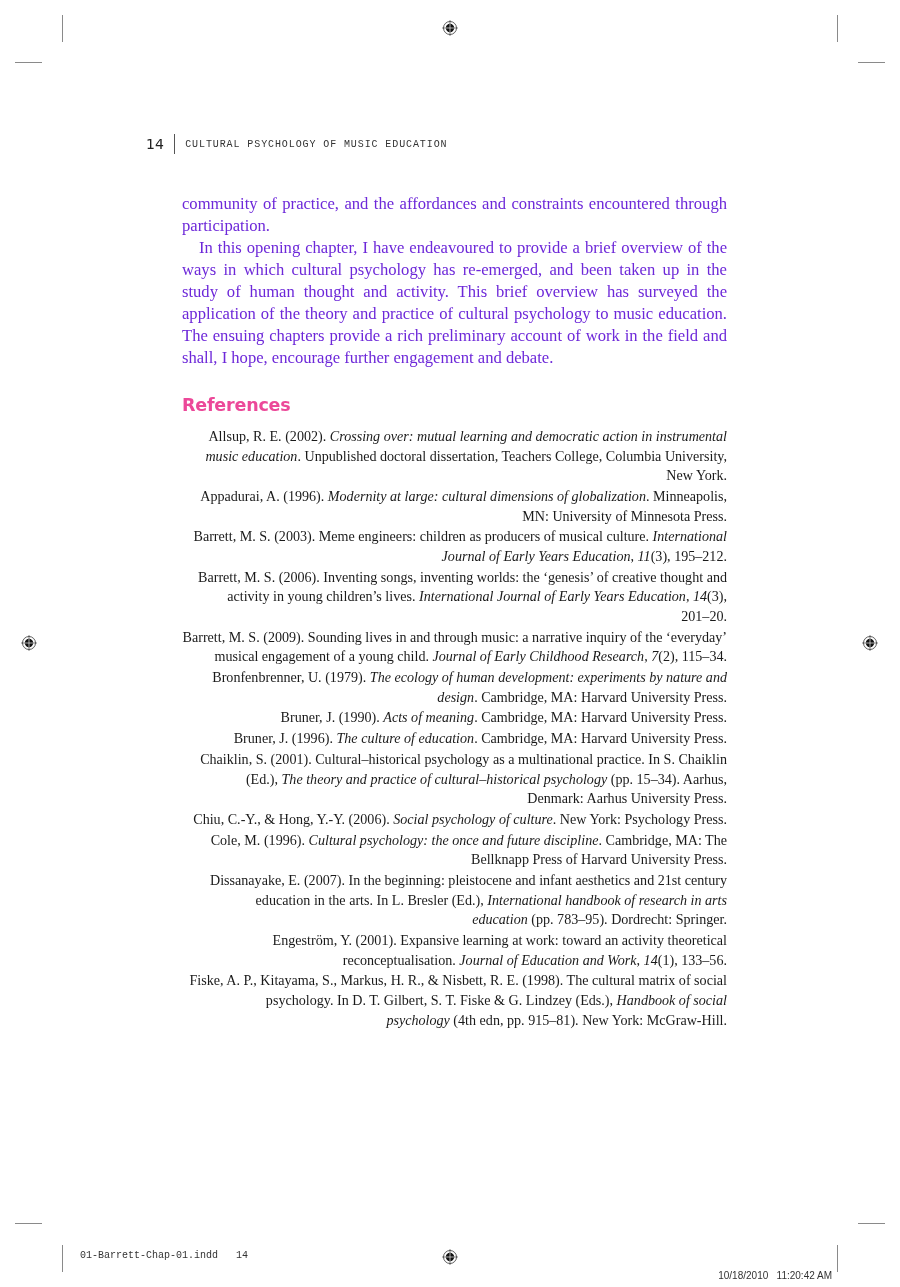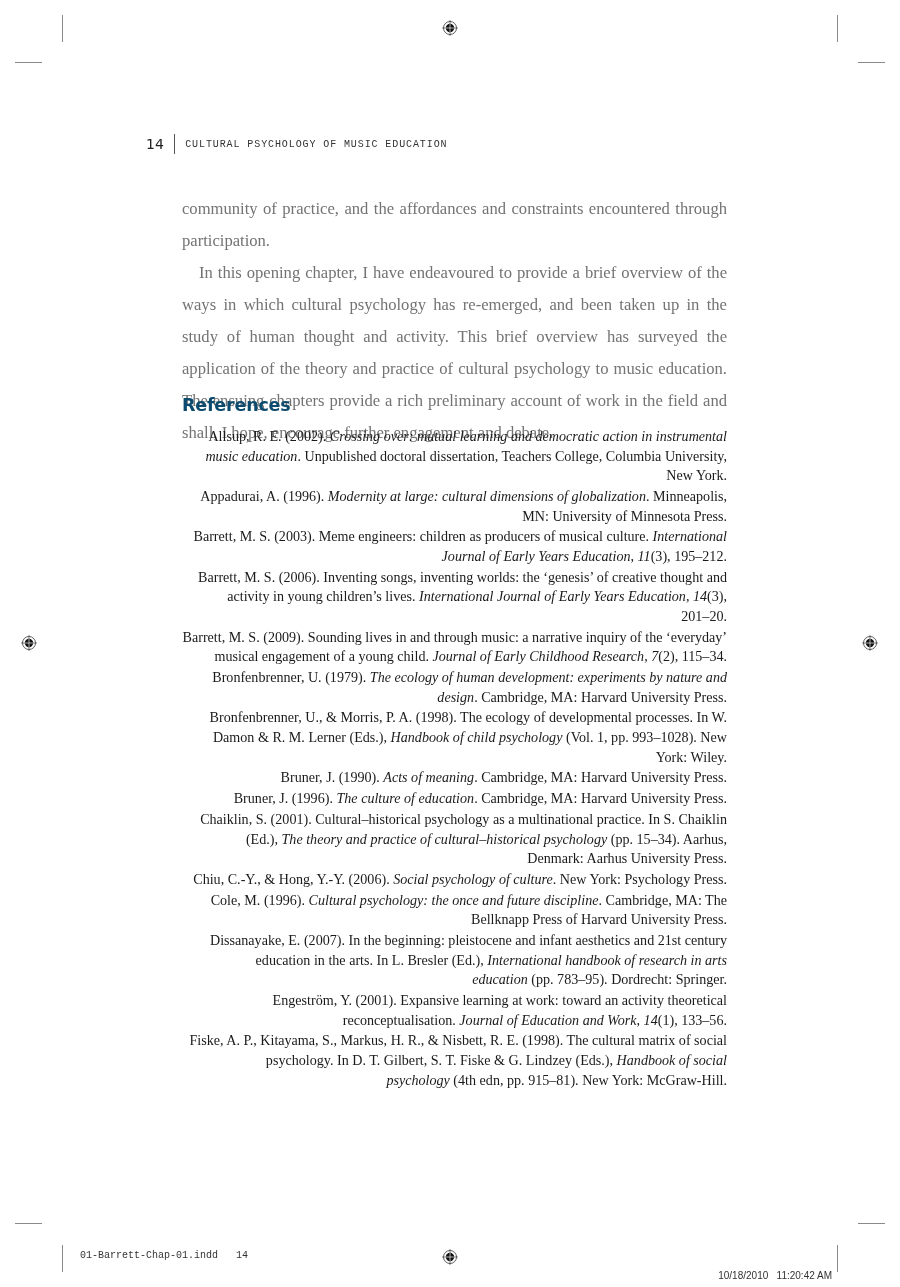--- a/index.html
+++ b/index.html
@@ -9,27 +9,27 @@
     .reg { position: absolute; width: 16px; height: 16px; }
     .reg svg { display: block; }
 
     .running-head { position: absolute; left: 146px; top: 134px; height: 20px; display: flex; align-items: center;
       font-family: "DejaVu Sans", sans-serif; }
     .folio { font-size: 14px; color: #222; letter-spacing: 0.2px; }
     .rh-sep { width: 1px; height: 20px; background: #555; margin: 0 10px 0 10px; }
     .rh-title { font-size: 10px; letter-spacing: 0.9px; color: #333; font-family: Liberation Mono, monospace; }
 
     .body-text { position: absolute; left: 182px; top: 193px; width: 545px;
-      font-family: "Liberation Serif", serif; font-size: 16.6px; line-height: 32px; color: #737373;
+      font-family: "Liberation Serif", serif; font-size: 16.6px; line-height: 22px; color: #6d28d9;
       text-align: justify; }
     .body-text p { margin: 0; }
     .body-text p.indent { text-indent: 17px; }
 
     .refs-heading { position: absolute; left: 182px; top: 395px;
-      font-family: "DejaVu Sans", sans-serif; font-weight: bold; font-size: 17.5px; color: #0c4a6e; letter-spacing: -0.2px; }
+      font-family: "DejaVu Sans", sans-serif; font-weight: bold; font-size: 17.5px; color: #ec4899; letter-spacing: -0.2px; }
 
     .refs { position: absolute; left: 182px; top: 427px; width: 545px; text-align: right; }
     .ref { font-family: "Liberation Serif", serif; font-size: 14.1px; line-height: 19.6px; color: #1a1a1a;
       padding-left: 21px; text-indent: -21px; margin: 0 0 1.2px 0; }
     .ref i { font-style: italic; }
 
     .slug { position: absolute; top: 1250px; font-family: "Liberation Sans", sans-serif; font-size: 10px; color: #333; }
   </style>
 </head>
 <body>
@@ -97,21 +97,20 @@
 
 <div class="refs-heading">References</div>
 
 <div class="refs">
   <p class="ref"><span>Allsup, R. E. (2002). </span><i>Crossing over: mutual learning and democratic action in instrumental music education</i><span>. Unpublished doctoral dissertation, Teachers College, Columbia University, New York.</span></p>
   <p class="ref"><span>Appadurai, A. (1996). </span><i>Modernity at large: cultural dimensions of globalization</i><span>. Minneapolis, MN: University of Minnesota Press.</span></p>
   <p class="ref"><span>Barrett, M. S. (2003). Meme engineers: children as producers of musical culture. </span><i>International Journal of Early Years Education</i><span>, </span><i>11</i><span>(3), 195–212.</span></p>
   <p class="ref"><span>Barrett, M. S. (2006). Inventing songs, inventing worlds: the ‘genesis’ of creative thought and activity in young children’s lives. </span><i>International Journal of Early Years Education</i><span>, </span><i>14</i><span>(3), 201–20.</span></p>
   <p class="ref"><span>Barrett, M. S. (2009). Sounding lives in and through music: a narrative inquiry of the ‘everyday’ musical engagement of a young child. </span><i>Journal of Early Childhood Research</i><span>, </span><i>7</i><span>(2), 115–34.</span></p>
   <p class="ref"><span>Bronfenbrenner, U. (1979). </span><i>The ecology of human development: experiments by nature and design</i><span>. Cambridge, MA: Harvard University Press.</span></p>
-  <p class="ref"><span>Bronfenbrenner, U., &amp; Morris, P. A. (1998). The ecology of developmental processes. In W. Damon &amp; R. M. Lerner (Eds.), </span><i>Handbook of child psychology</i><span> (Vol. 1, pp. 993–1028). New York: Wiley.</span></p>
   <p class="ref"><span>Bruner, J. (1990). </span><i>Acts of meaning</i><span>. Cambridge, MA: Harvard University Press.</span></p>
   <p class="ref"><span>Bruner, J. (1996). </span><i>The culture of education</i><span>. Cambridge, MA: Harvard University Press.</span></p>
   <p class="ref"><span>Chaiklin, S. (2001). Cultural–historical psychology as a multinational practice. In S. Chaiklin (Ed.), </span><i>The theory and practice of cultural–historical psychology</i><span> (pp. 15–34). Aarhus, Denmark: Aarhus University Press.</span></p>
   <p class="ref"><span>Chiu, C.-Y., &amp; Hong, Y.-Y. (2006). </span><i>Social psychology of culture</i><span>. New York: Psychology Press.</span></p>
   <p class="ref"><span>Cole, M. (1996). </span><i>Cultural psychology: the once and future discipline</i><span>. Cambridge, MA: The Bellknapp Press of Harvard University Press.</span></p>
   <p class="ref"><span>Dissanayake, E. (2007). In the beginning: pleistocene and infant aesthetics and 21st century education in the arts. In L. Bresler (Ed.), </span><i>International handbook of research in arts education</i><span> (pp. 783–95). Dordrecht: Springer.</span></p>
   <p class="ref"><span>Engeström, Y. (2001). Expansive learning at work: toward an activity theoretical reconceptualisation. </span><i>Journal of Education and Work</i><span>, </span><i>14</i><span>(1), 133–56.</span></p>
   <p class="ref"><span>Fiske, A. P., Kitayama, S., Markus, H. R., &amp; Nisbett, R. E. (1998). The cultural matrix of social psychology. In D. T. Gilbert, S. T. Fiske &amp; G. Lindzey (Eds.), </span><i>Handbook of social psychology</i><span> (4th edn, pp. 915–81). New York: McGraw-Hill.</span></p>
 </div>
 

